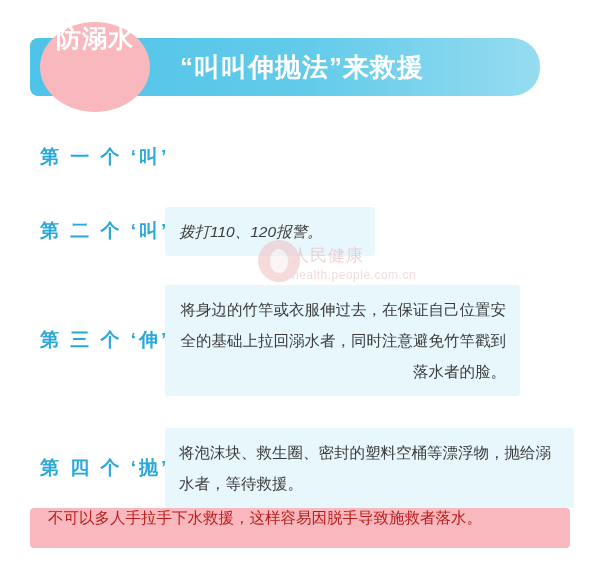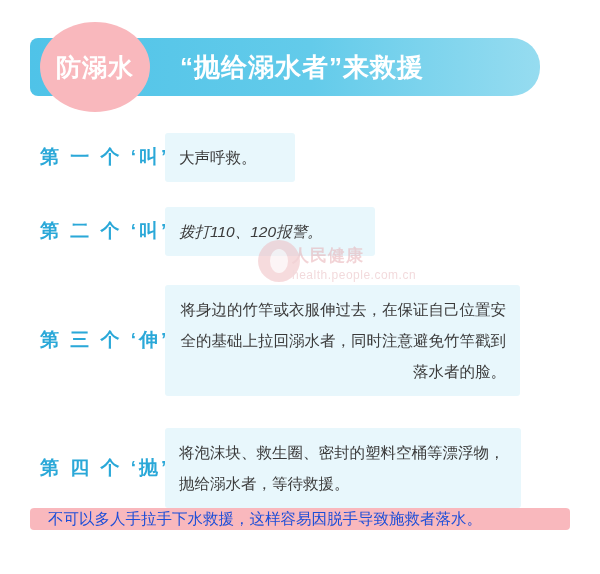--- a/index.html
+++ b/index.html
@@ -32,21 +32,20 @@
   }
   .header-badge {
     position: absolute;
     left: 10px;
     top: -16px;
     width: 110px;
     height: 90px;
     border-radius: 50%;
     background: #f9b8bd;
     display: flex;
-    align-items: center;
     justify-content: center;
   }
   .header-badge-text {
     color: #ffffff;
     font-size: 25px;
     font-weight: bold;
     letter-spacing: 1px;
     white-space: nowrap;
   }
   .header-title {
@@ -92,21 +91,21 @@
     color: #3b3b3b;
     font-size: 15.5px;
     line-height: 31px;
     padding: 9px 14px;
     border-radius: 3px;
     box-sizing: border-box;
   }
   .step-1 .step-box { width: 130px; }
   .step-2 .step-box { width: 210px; font-style: italic; }
   .step-3 .step-box { width: 355px; text-align: right; }
-  .step-4 .step-box { width: 356px; }
+  .step-4 .step-box { width: 409px; }
 
   .step-1 { height: 54px; }
   .step-2 { height: 54px; }
   .step-3 { height: 124px; }
   .step-4 { height: 92px; }
 
   
   .watermark {
     position: absolute;
     left: 258px;
@@ -135,69 +134,68 @@
     border-radius: 50% 50% 50% 50%;
     background: #ffffff;
     opacity: .75;
   }
   .wm-main {
     position: absolute;
     left: 34px;
     top: 8px;
     color: #e6a9ae;
     font-size: 17px;
-    font-weight: bold;
+    font-weight: normal;
     letter-spacing: 1px;
     white-space: nowrap;
   }
   .wm-sub {
     position: absolute;
     left: 34px;
     top: 32px;
     color: #e6b6ba;
     font-size: 12px;
     letter-spacing: 0.5px;
     white-space: nowrap;
   }
 
   
   .footer-note {
     position: absolute;
     left: 30px;
     top: 508px;
     width: 540px;
-    height: 22px;
+    height: 40px;
     background: #f9b8bd;
     border-radius: 4px;
     display: flex;
-    align-items: center;
-    color: #1d4ed8;
+    align-items: flex-start;
+    color: #b91c1c;
     font-size: 15.5px;
     padding: 0 18px;
     box-sizing: border-box;
     white-space: nowrap;
   }
 </style>
 </head>
 <body>
 
 <div class="poster">
 
   <div class="header">
     <div class="header-badge">
       <span class="header-badge-text">防溺水</span>
     </div>
-    <div class="header-title">“抛给溺水者”来救援</div>
+    <div class="header-title">“叫叫伸抛法”来救援</div>
   </div>
 
   <div class="steps">
 
     <div class="step step-1">
       <div class="step-label">第 一 个 ‘叫’</div>
-      <div class="step-box">大声呼救。</div>
     </div>
 
     <div class="step step-2">
       <div class="step-label">第 二 个 ‘叫’</div>
       <div class="step-box">拨打110、120报警。</div>
     </div>
 
     <div class="step step-3">
       <div class="step-label">第 三 个 ‘伸’</div>
       <div class="step-box">将身边的竹竿或衣服伸过去，在保证自己位置安全的基础上拉回溺水者，同时注意避免竹竿戳到落水者的脸。</div>

